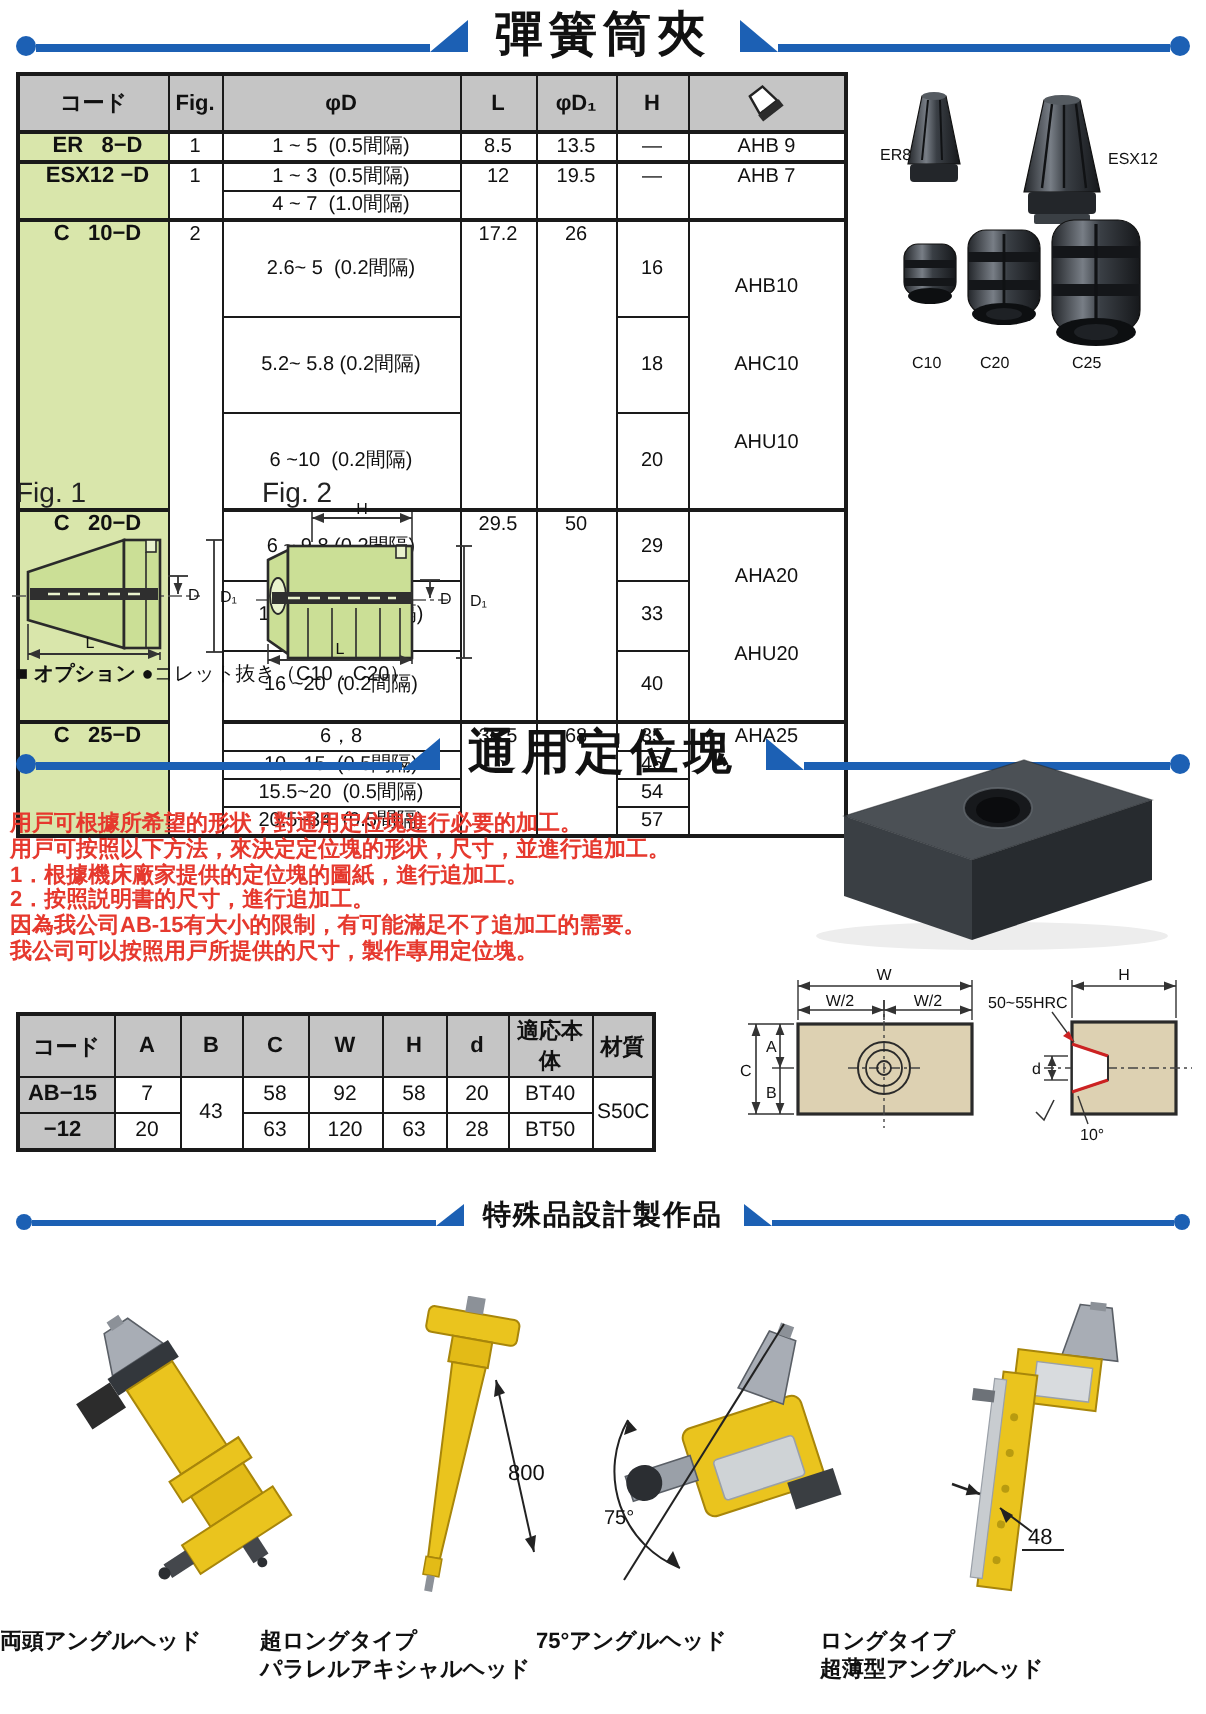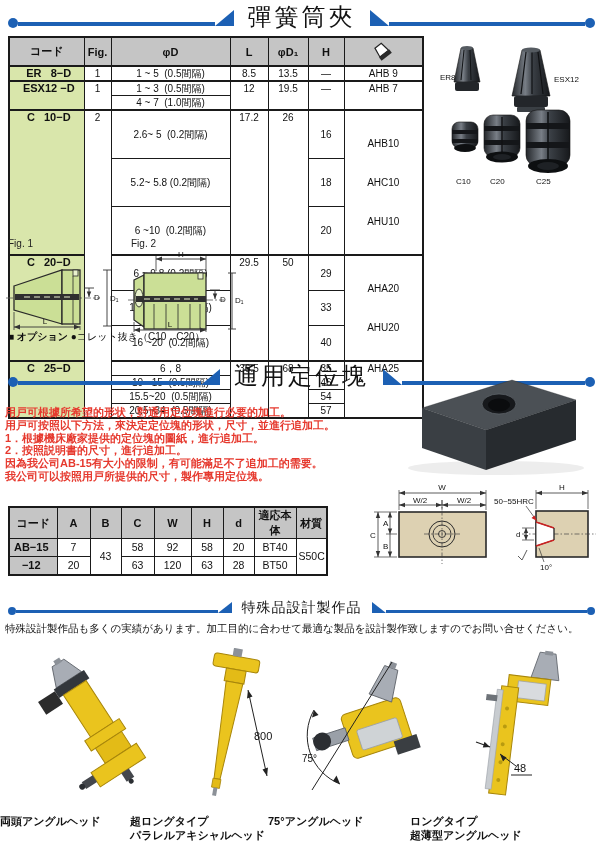--- a/index.html
+++ b/index.html
@@ -6,21 +6,21 @@
   html,body{margin:0;padding:0;background:#fff;}
   body{font-family:"Liberation Sans","DejaVu Sans",sans-serif;color:#111;}
   .page{position:relative;width:603px;height:857px;background:#fff;overflow:hidden;}
 
   
   .sec-head{position:absolute;left:8px;right:8px;display:flex;align-items:flex-end;}
   .hdot{width:10px;height:10px;border-radius:50%;background:var(--blue);margin-bottom:-2px;}
   .hline{flex:1;height:4px;background:var(--blue);}
   .tri-asc{width:0;height:0;border-left:19px solid transparent;border-bottom:16px solid var(--blue);}
   .tri-desc{width:0;height:0;border-right:19px solid transparent;border-bottom:16px solid var(--blue);}
-  .sec-title{font-family:"DejaVu Serif","Liberation Serif",serif;font-weight:normal;font-size:24px;line-height:1;margin:0 14px -3px;letter-spacing:3px;white-space:nowrap;text-align:right;}
+  .sec-title{font-family:"DejaVu Serif","Liberation Serif",serif;font-weight:bold;font-size:24px;line-height:1;margin:0 14px -3px;letter-spacing:3px;white-space:nowrap;text-align:right;}
   .sec-head.small .hline{height:3px;}
   .sec-head.small .hdot{width:8px;height:8px;margin-bottom:-2px;}
   .sec-head.small .tri-asc{border-left-width:14px;border-bottom-width:11px;}
   .sec-head.small .tri-desc{border-right-width:14px;border-bottom-width:11px;}
   .sec-head.small .sec-title{font-family:inherit;font-size:14px;letter-spacing:1px;margin:0 10px -1px;}
 
   
   table.t1{position:absolute;left:8px;top:36px;border-collapse:collapse;table-layout:fixed;width:414px;border:2px solid var(--ink);font-size:10px;}
   .t1 th,.t1 td{border:1px solid var(--ink);padding:0 1px;text-align:center;}
   .t1 thead th{background:var(--hdr);height:27px;font-size:11px;}
@@ -30,21 +30,21 @@
   .vtop{vertical-align:top;}
   .mcell div{line-height:13px;}
 
   
   table.t2{position:absolute;left:8px;top:506px;border-collapse:collapse;table-layout:fixed;width:318px;border:2px solid var(--ink);font-size:10.5px;}
   .t2 th,.t2 td{border:1px solid var(--ink);padding:0 2px;text-align:center;}
   .t2 thead th{background:var(--hdr);height:24px;font-size:11px;}
   .t2 td{height:17px;line-height:17px;}
   .codecol2{background:var(--hdr);font-weight:bold;text-align:center;padding-right:6px!important;font-size:11px;}
 
-  .figlabel{position:absolute;font-size:10px;color:#222;text-align:right;}
+  .figlabel{position:absolute;font-size:14px;color:#222;text-align:right;}
   .optline{position:absolute;left:8px;top:330px;font-size:10px;color:#111;white-space:nowrap;}
   .optline .b{font-weight:bold;}
   .redblock{position:absolute;left:5px;top:386px;color:var(--red);font-weight:bold;font-size:11px;line-height:12.8px;white-space:nowrap;margin-top:20px;}
   .desc3{position:absolute;left:5px;top:622px;font-size:10.5px;color:#111;white-space:nowrap;}
   .caption{position:absolute;top:814px;text-align:left;font-size:11px;font-weight:bold;line-height:14px;color:#111;}
   svg{position:absolute;display:block;}
   svg text{font-family:"Liberation Sans","DejaVu Sans",sans-serif;fill:#111;}
   .dimt{font-size:8px;}
 </style>
 </head>
@@ -461,21 +461,20 @@
   <div class="sec-head small" style="top:600px;">
     <span class="hdot"></span>
     <span class="hline"></span>
     <span class="tri-asc"></span>
     <span class="sec-title">特殊品設計製作品</span>
     <span class="tri-desc"></span>
     <span class="hline"></span>
     <span class="hdot"></span>
   </div>
 
-  <div class="desc3">特殊設計製作品も多くの実績があります。加工目的に合わせて最適な製品を設計製作致しますのでお問い合せください。</div>
 
   <svg style="left:30px;top:648px;" width="130" height="160" viewBox="0 0 130 160">
     <g transform="rotate(-33 65 72)">
       <polygon points="58,4 72,4 80,24 50,24" fill="#a8adb5" stroke="#5a5f66" stroke-width="0.8"></polygon>
       <rect x="62" y="0" width="7" height="5" fill="#8c9198"></rect>
       <rect x="47" y="24" width="36" height="10" fill="#33373c"></rect>
       <rect x="27" y="26" width="20" height="15" fill="#2c2c2c"></rect>
       <rect x="52" y="34" width="27" height="50" fill="#eac41e" stroke="#a8860a" stroke-width="1"></rect>
       <rect x="45" y="84" width="41" height="12" fill="#eac41e" stroke="#a8860a" stroke-width="1"></rect>
       <rect x="50" y="96" width="31" height="18" fill="#e3bb17" stroke="#a8860a" stroke-width="1"></rect>

